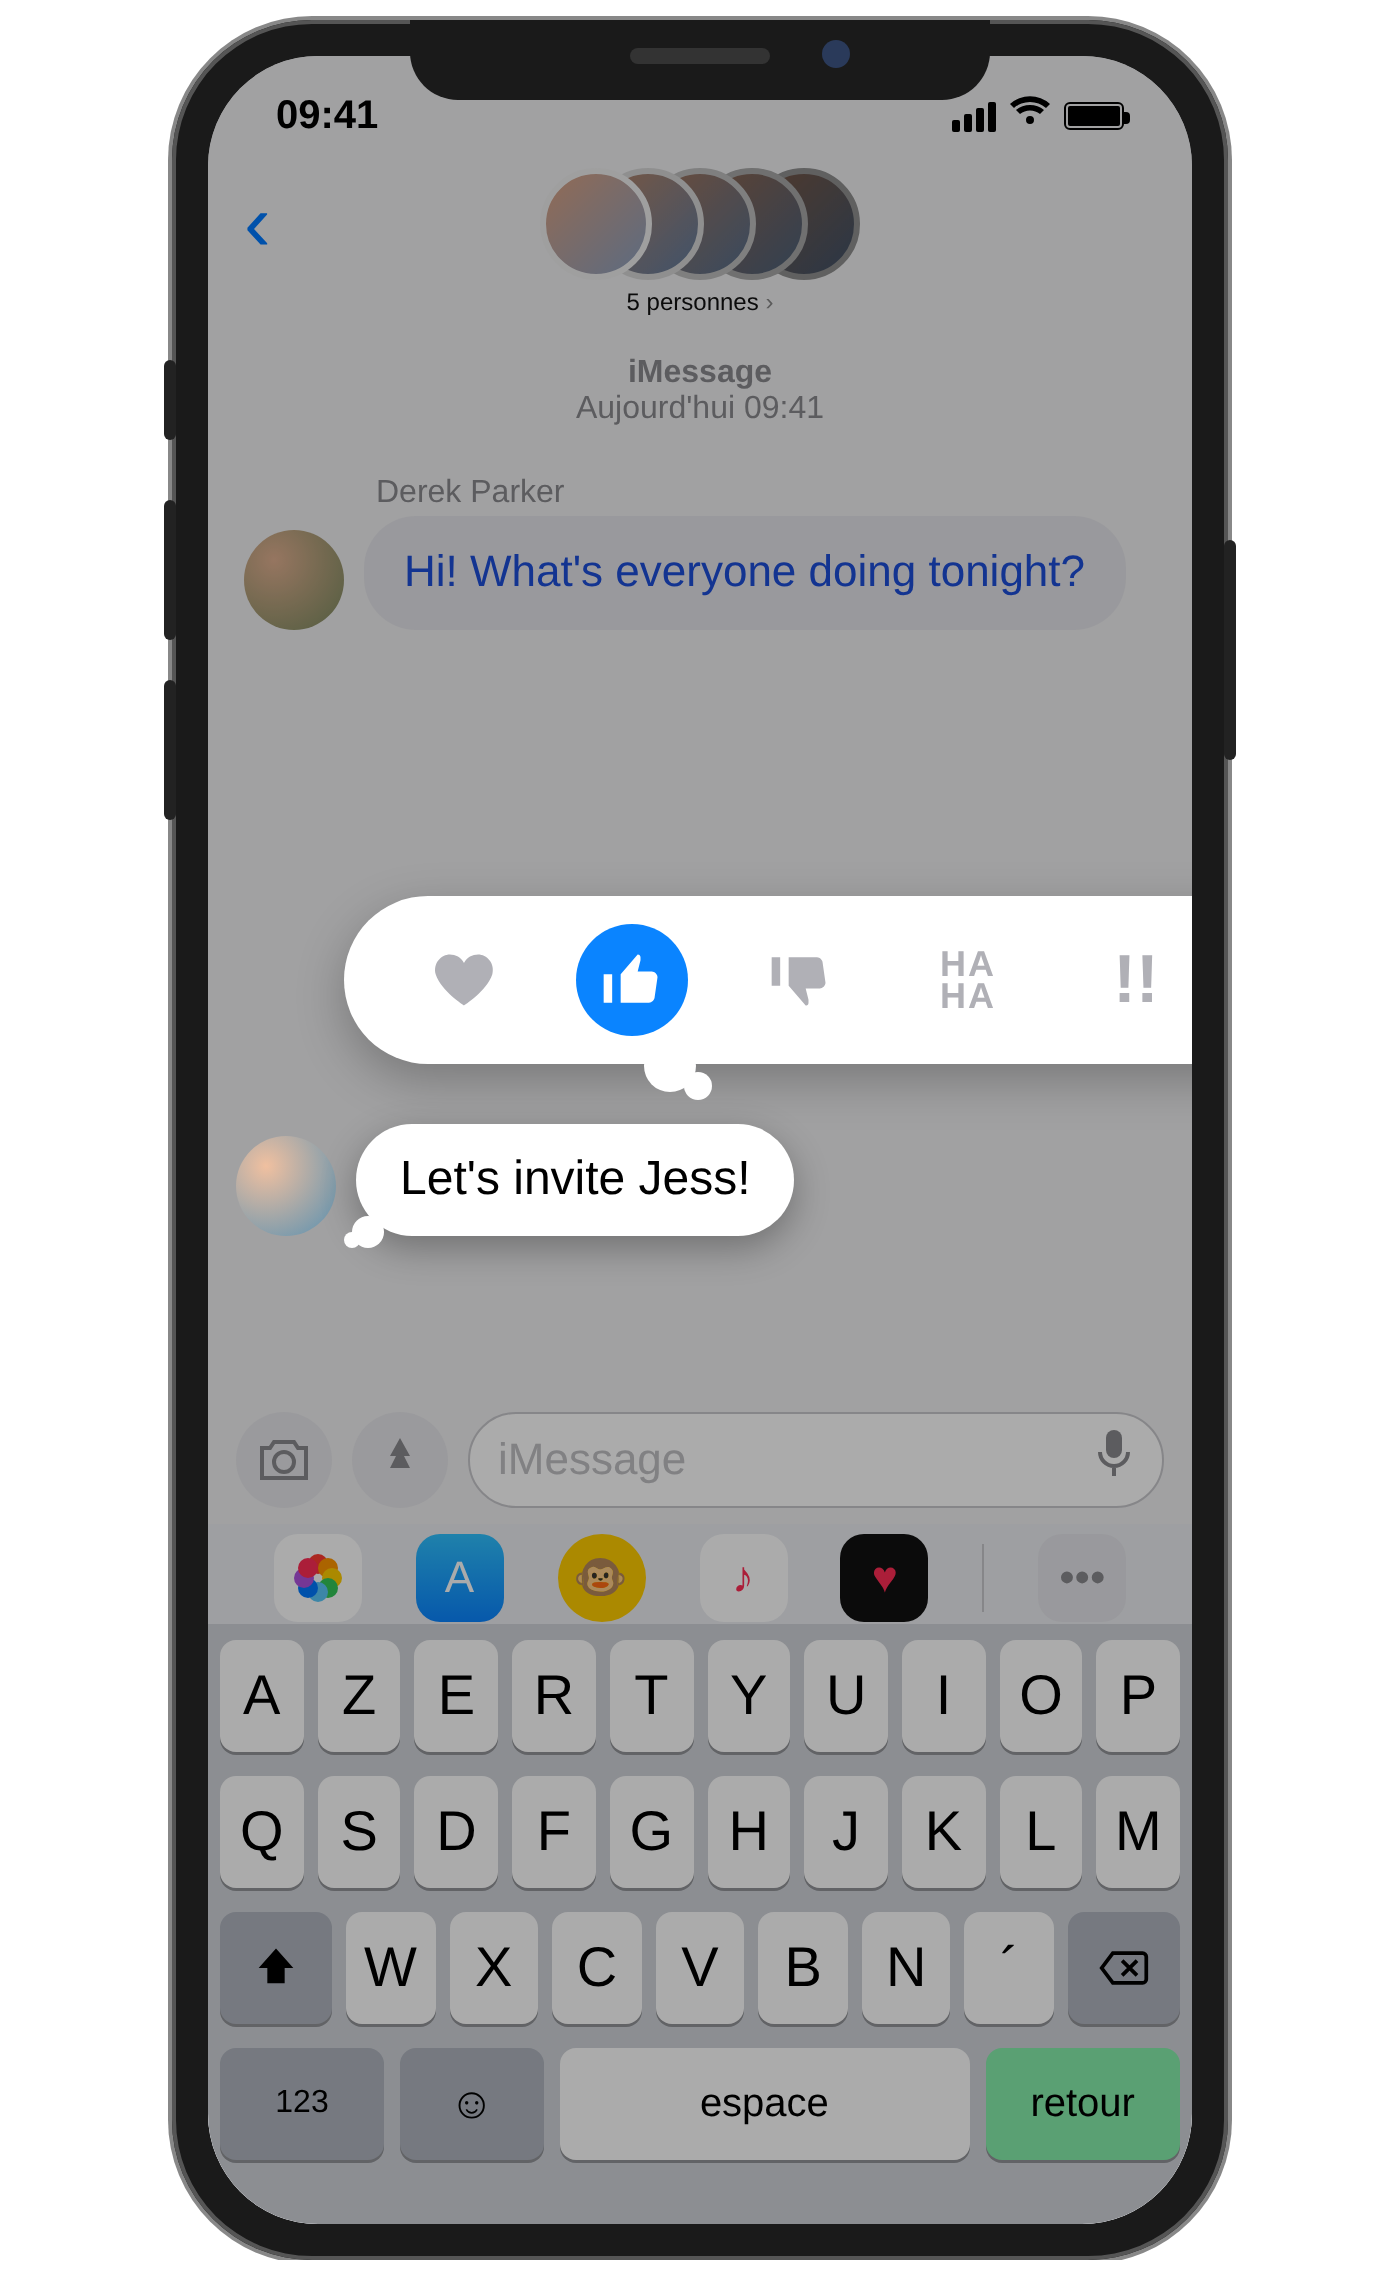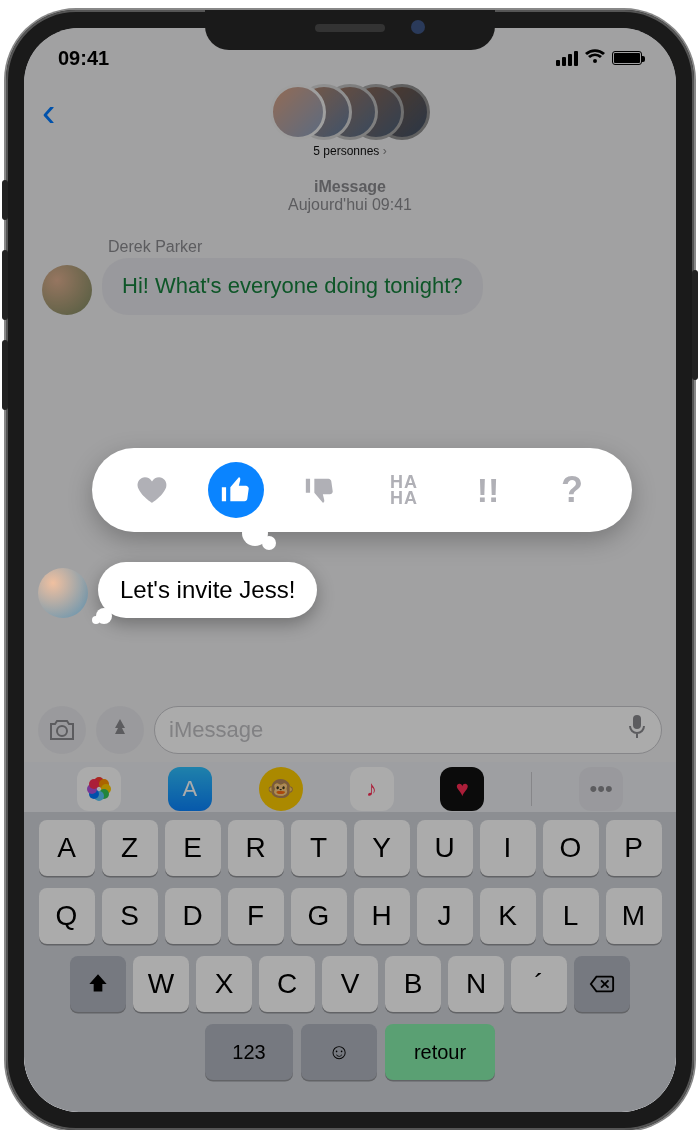--- a/index.html
+++ b/index.html
@@ -4,21 +4,21 @@
 <style>
   * { box-sizing: border-box; margin: 0; padding: 0; }
   body {
     background: #fff;
     font-family: -apple-system, "Helvetica Neue", Helvetica, Arial, sans-serif;
     display: flex;
     justify-content: center;
     padding-top: 10px;
   }
   .phone-frame {
-    width: 688px;
+    width: 528px;
     height: 1120px;
     background: #1a1a1a;
     border-radius: 70px;
     padding: 18px;
     position: relative;
     box-shadow: inset 0 0 0 2px #555, 0 0 0 2px #888;
   }
   .side-btn { position: absolute; background: #222; border-radius: 3px; }
   .side-btn.left1 { left: -4px; top: 170px; width: 6px; height: 40px; }
   .side-btn.left2 { left: -4px; top: 240px; width: 6px; height: 70px; }
@@ -89,21 +89,21 @@
   .group-avatars .av:nth-child(5){z-index:1;filter:brightness(0.6);}
   .group-title { font-size: 12px; color: #111; }
   .group-title .chev { color: #888; }
 
   .thread-meta { text-align: center; color: #8a8a8e; font-size: 16px; margin-top: 10px; }
   .thread-meta .line1 { font-weight: 600; }
 
   .messages { padding: 10px 18px 0; }
   .sender-name { color: #8a8a8e; font-size: 16px; margin: 14px 0 2px 66px; }
   .row { display: flex; align-items: flex-end; gap: 10px; margin-bottom: 12px; }
-  .row.in .bubble { background: #e5e5ea; color: #15803d; }
+  .row.in .bubble { background: #e5e5ea; color: #1d4ed8; }
   .row.out { justify-content: flex-end; }
   .row.out .bubble { background: #0a84ff; color: #fff; }
   .ava-sm {
     width: 50px; height: 50px; border-radius: 50%;
     background: radial-gradient(circle at 30% 30%, #e0b090, #7a8a60);
     flex-shrink: 0;
   }
   .ava-sm.b { background: radial-gradient(circle at 30% 30%, #f0c0a0, #5a90b0);}
   .bubble {
     max-width: 420px; padding: 14px 20px; border-radius: 26px;
@@ -193,21 +193,21 @@
     height: 56px; flex: 1;
     display: flex; align-items: center; justify-content: center;
     font-size: 28px; color: #000;
     box-shadow: 0 1.5px 0 rgba(0,0,0,0.3);
     max-width: 56px;
   }
   .kb-row.r2 { padding: 0 0; }
   .kb-row.r3 .key { max-width: 56px; }
   .key.mod { background: #b0b5bf; max-width: 76px; flex: 1.4; font-size: 22px;}
   .kb-row.r4 { gap: 8px; }
-  .key.num { background:#b0b5bf; max-width: 88px; flex:1.6; font-size:20px;}
+  .key.num { background:#b0b5bf; max-width: 88px; flex:1.6; font-size:16px;}
   .key.space { max-width: none; flex: 4; font-size:20px;}
   .key.ret { background:#86efac; max-width: 110px; flex:1.9; font-size:20px;}
 
   .shift-ic svg, .bksp-ic svg { width:26px; height:26px; }
 </style>
 </head>
 <body>
 
 <div class="phone-frame">
   <div class="side-btn left1"></div>
@@ -345,20 +345,21 @@
         <div id="kb-r3" style="display:contents"><div class="key">W</div><div class="key">X</div><div class="key">C</div><div class="key">V</div><div class="key">B</div><div class="key">N</div><div class="key">´</div></div>
         <div class="key mod bksp-ic">
           <svg viewBox="0 0 28 20">
               <path d="M8 2h16a2 2 0 012 2v12a2 2 0 01-2 2H8l-6-8zM13 6l8 8M21 6l-8 8" fill="none" stroke="#000" stroke-width="2"></path>
             </svg>
         </div>
       </div>
       <div class="kb-row r4">
         <div class="key num">123</div>
         <div class="key mod">☺</div>
+        <div class="key space">espace</div>
         <div class="key ret">retour</div>
       </div>
     </div>
 
     <div class="dim-overlay"></div>
 
     <div class="tapback-layer">
       <div class="tapback-bar">
         <div class="tb-item tb-heart">
           <svg viewBox="0 0 24 24">

